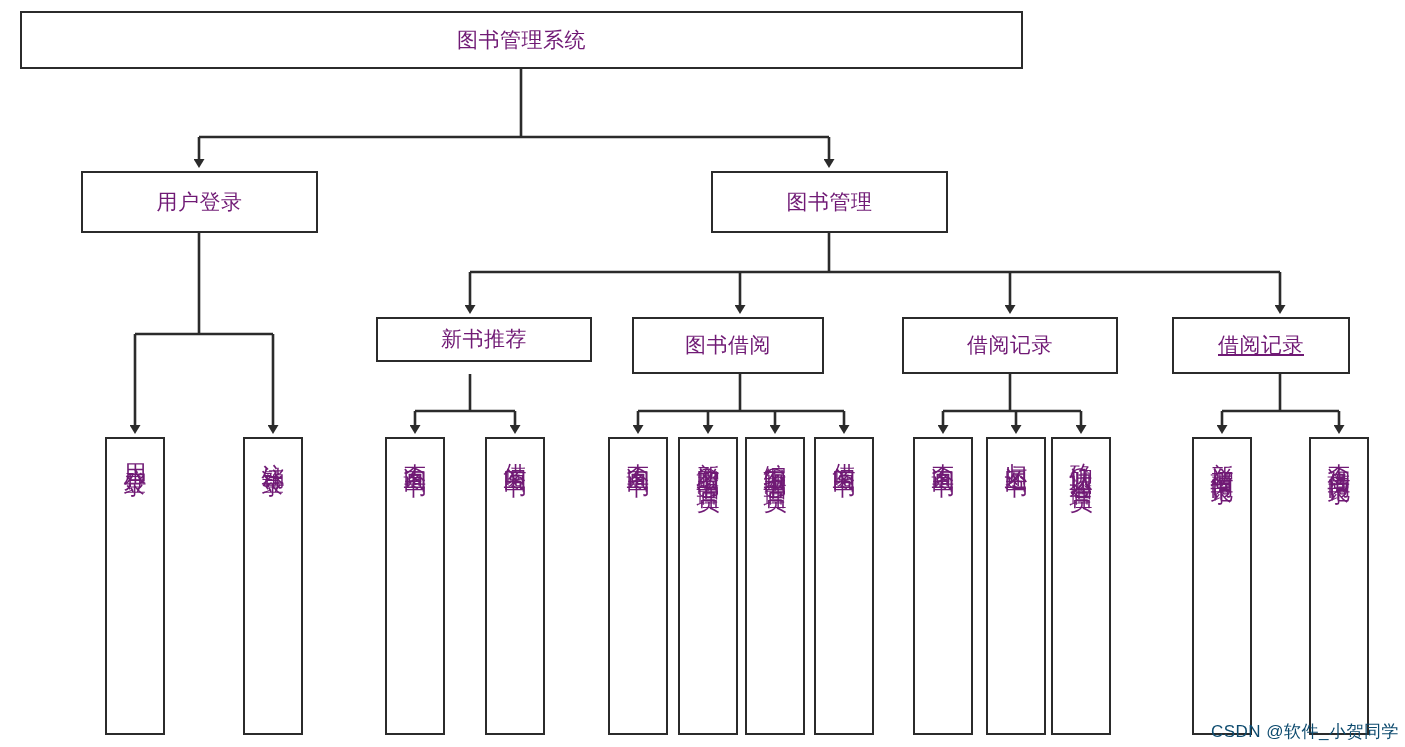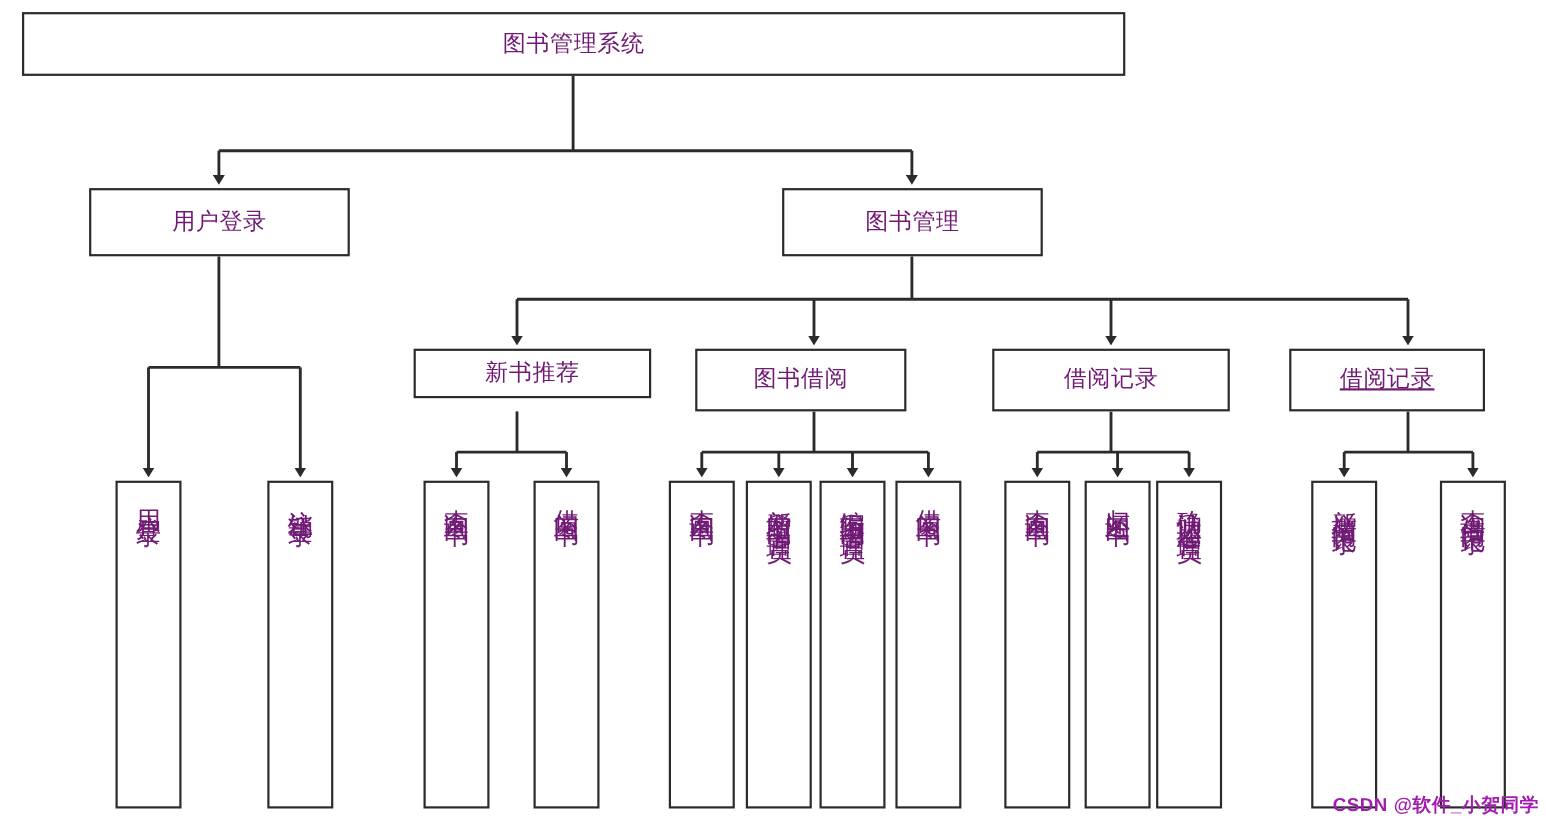--- a/index.html
+++ b/index.html
@@ -61,25 +61,24 @@
     line-height: 1.0;
     letter-spacing: 4px;
     height: auto;
     max-height: 100%;
   }
   .watermark {
     position: absolute;
     right: 6px;
     bottom: 4px;
     font-size: 17px;
-    color: #a21caf;
+    color: #0c4a6e;
     white-space: nowrap;
     z-index: 5;
     letter-spacing: 0.5px;
-    font-weight: bold;
   }
 </style>
 </head>
 <body>
 
 <div id="canvas">
 
   <svg id="wires" viewBox="0 0 1405 747" width="1405" height="747" aria-hidden="true">
     <defs>
       <marker id="arrow" markerWidth="9" markerHeight="11" refX="1" refY="5.5" orient="auto" markerUnits="userSpaceOnUse">

